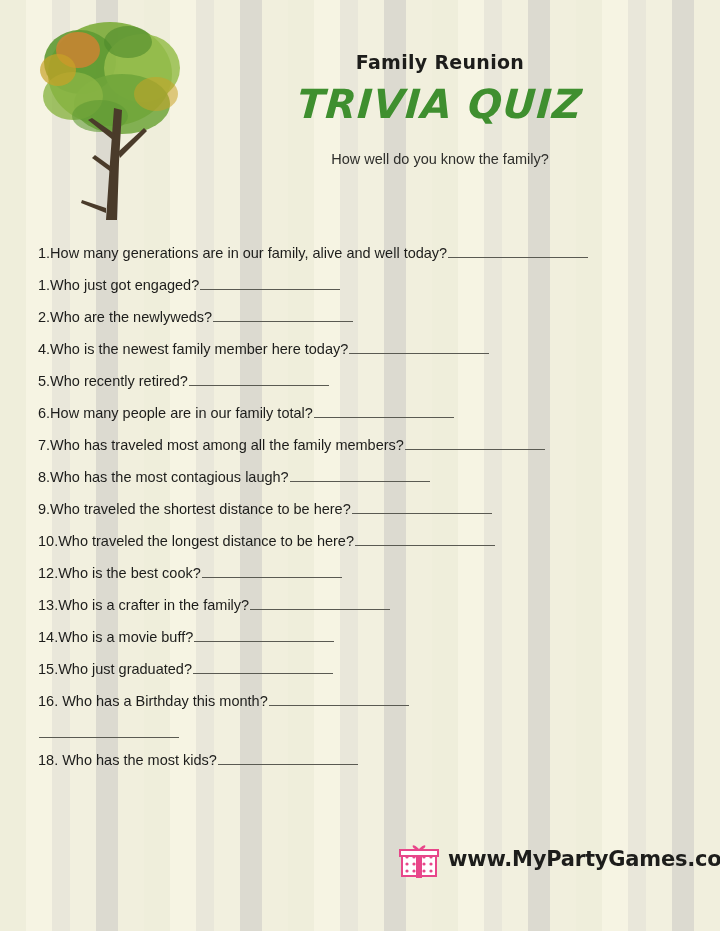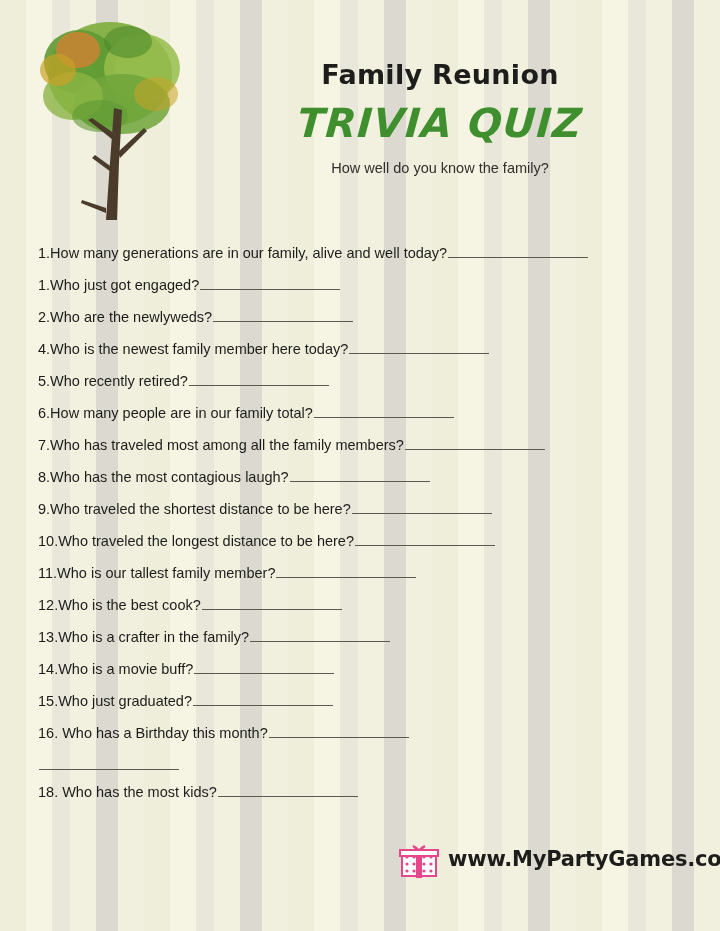--- a/index.html
+++ b/index.html
@@ -51,40 +51,40 @@
   
   .header {
     position: absolute;
     left: 190px;
     top: 48px;
     width: 500px;
     text-align: center;
   }
   .title-main {
     font-family: "DejaVu Sans", sans-serif;
-    font-size: 27px;
+    font-size: 19px;
     font-weight: bold;
     color: #1d1d1b;
     letter-spacing: 0.3px;
-    margin: 12px;
+    margin: 4px;
     line-height: 1.1;
   }
   .title-sub {
     font-family: "DejaVu Sans", sans-serif;
     font-size: 40px;
     font-weight: bold;
     color: #3f8f2f;
     letter-spacing: 1px;
     margin: 10px 0 0 0;
     line-height: 1.05;
     font-style: italic;
     transform: skewX(-4deg);
   }
   .tagline {
-    margin-top: 14px;
+    margin-top: 24px;
     font-size: 14.5px;
     color: #2f2f2c;
     line-height: 1.45;
   }
 
   
   .questions {
     position: absolute;
     left: 38px;
     top: 243px;
@@ -212,24 +212,20 @@
     <div class="q-row">
       <span class="q-text">9.Who traveled the shortest distance to be here?</span>
       <span class="q-blank" style="width:140px"></span>
     </div>
 
     <div class="q-row">
       <span class="q-text">10.Who traveled the longest distance to be here?</span>
       <span class="q-blank" style="width:140px"></span>
     </div>
 
-    <div class="q-row">
-      <span class="q-text">11.Who is our tallest family member?</span>
-      <span class="q-blank" style="width:140px"></span>
-    </div>
 
     <div class="q-row">
       <span class="q-text">12.Who is the best cook?</span>
       <span class="q-blank" style="width:140px"></span>
     </div>
 
     <div class="q-row">
       <span class="q-text">13.Who is a crafter in the family?</span>
       <span class="q-blank" style="width:140px"></span>
     </div>

